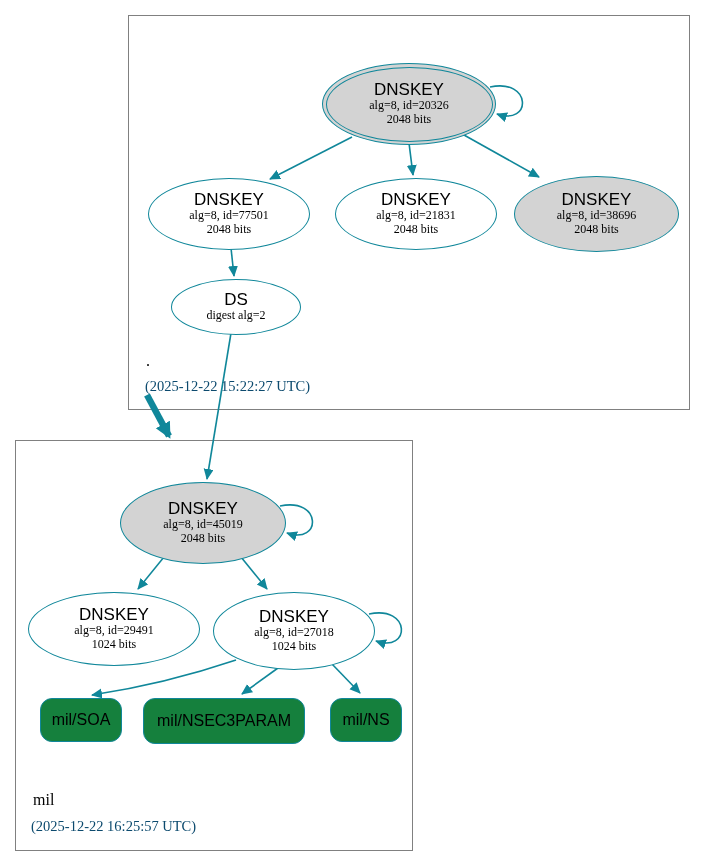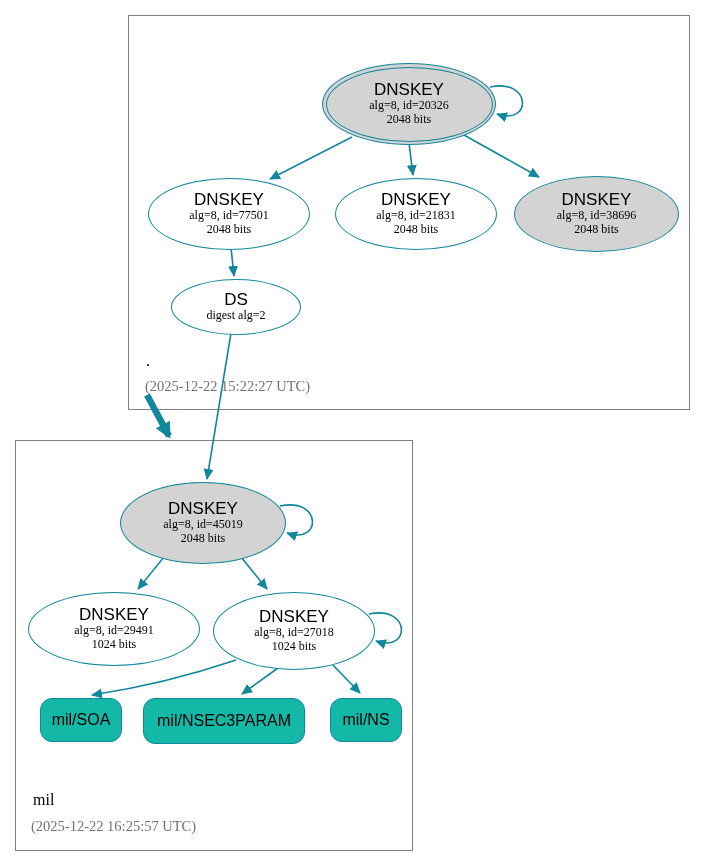--- a/index.html
+++ b/index.html
@@ -25,28 +25,28 @@
   }
   .ellipse{border:1.6px solid var(--edge);border-radius:50%;background:#fff;}
   .ellipse.gray{background:var(--nodefill);}
   .ellipse.double::before{
     content:"";position:absolute;inset:2.5px;border:1.6px solid var(--edge);border-radius:50%;
   }
   .node .nt{font-size:17px;line-height:1.05;font-family:"Liberation Sans",sans-serif;position:relative;}
   .node .nd{font-size:12px;line-height:1.15;font-family:"Liberation Serif","DejaVu Serif",serif;position:relative;}
   .rrset{
     position:absolute;display:flex;align-items:center;justify-content:center;
-    border:1.6px solid var(--edge);border-radius:12px;background:#14b8a6;
+    border:1.6px solid var(--edge);border-radius:12px;background:#15803d;
     font-size:16px;color:#000;
   }
   .zone-name{
     position:absolute;font-family:"Liberation Serif","DejaVu Serif",serif;font-size:16px;color:#000;
   }
   .zone-ts{
-    position:absolute;font-family:"Liberation Serif","DejaVu Serif",serif;font-size:14.5px;color:#737373;white-space:nowrap;
+    position:absolute;font-family:"Liberation Serif","DejaVu Serif",serif;font-size:14.5px;color:#0c4a6e;white-space:nowrap;
   }
 </style>
 </head>
 <body>
 
 <div id="canvas">
 
   <div class="zone-box" style="left:128px;top:15px;width:560px;height:393px"></div>
   <div class="zone-box" style="left:15px;top:440px;width:396px;height:409px"></div>
 

